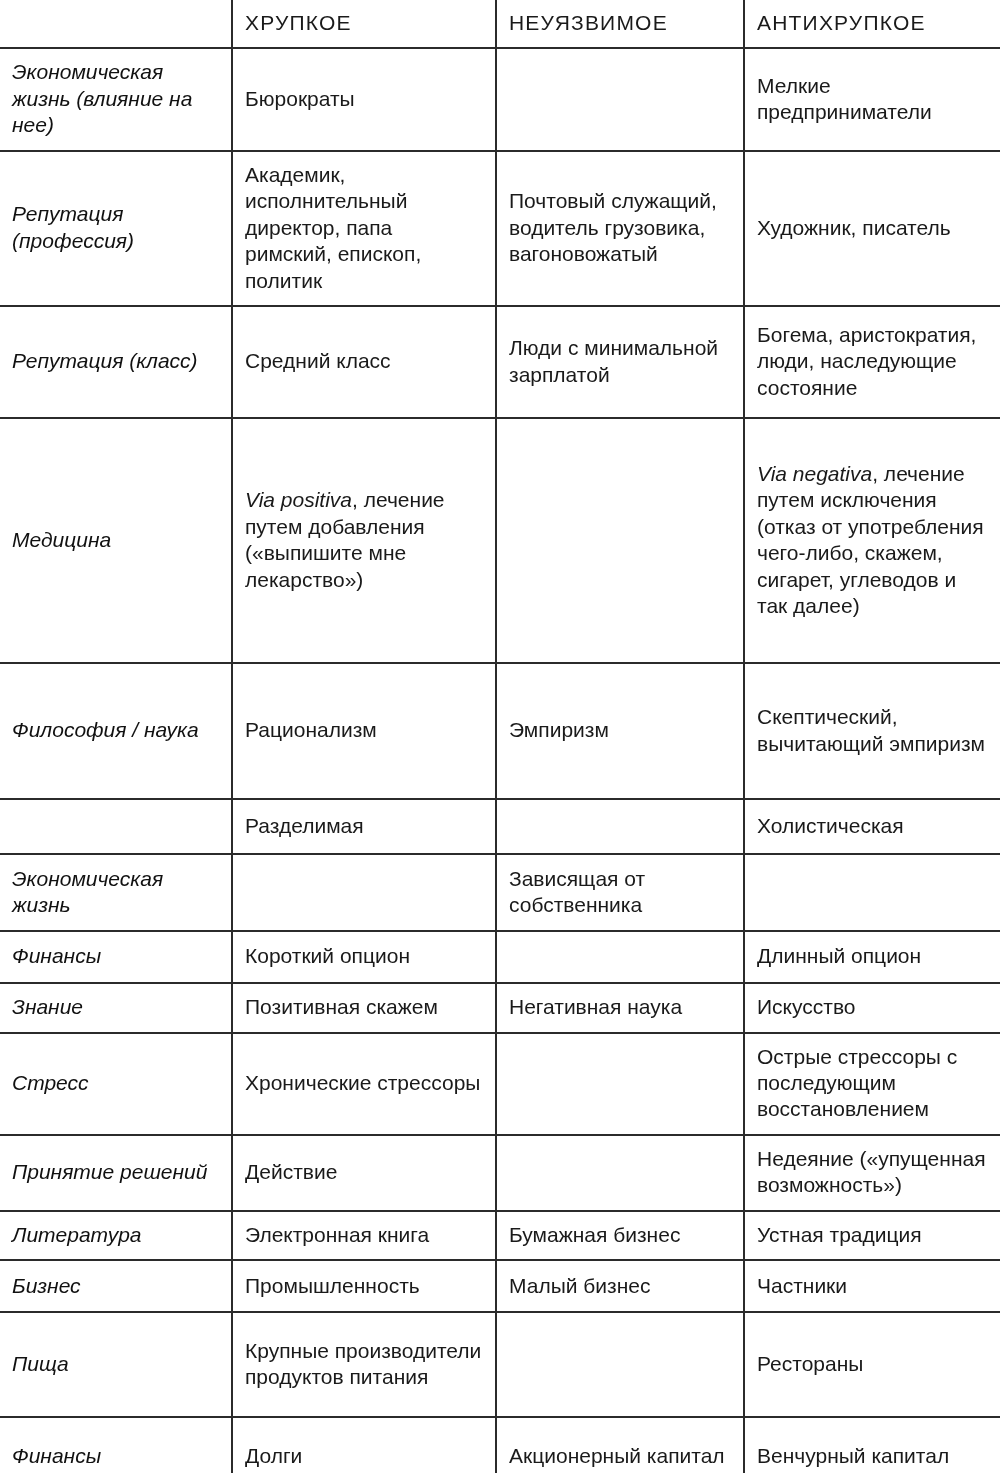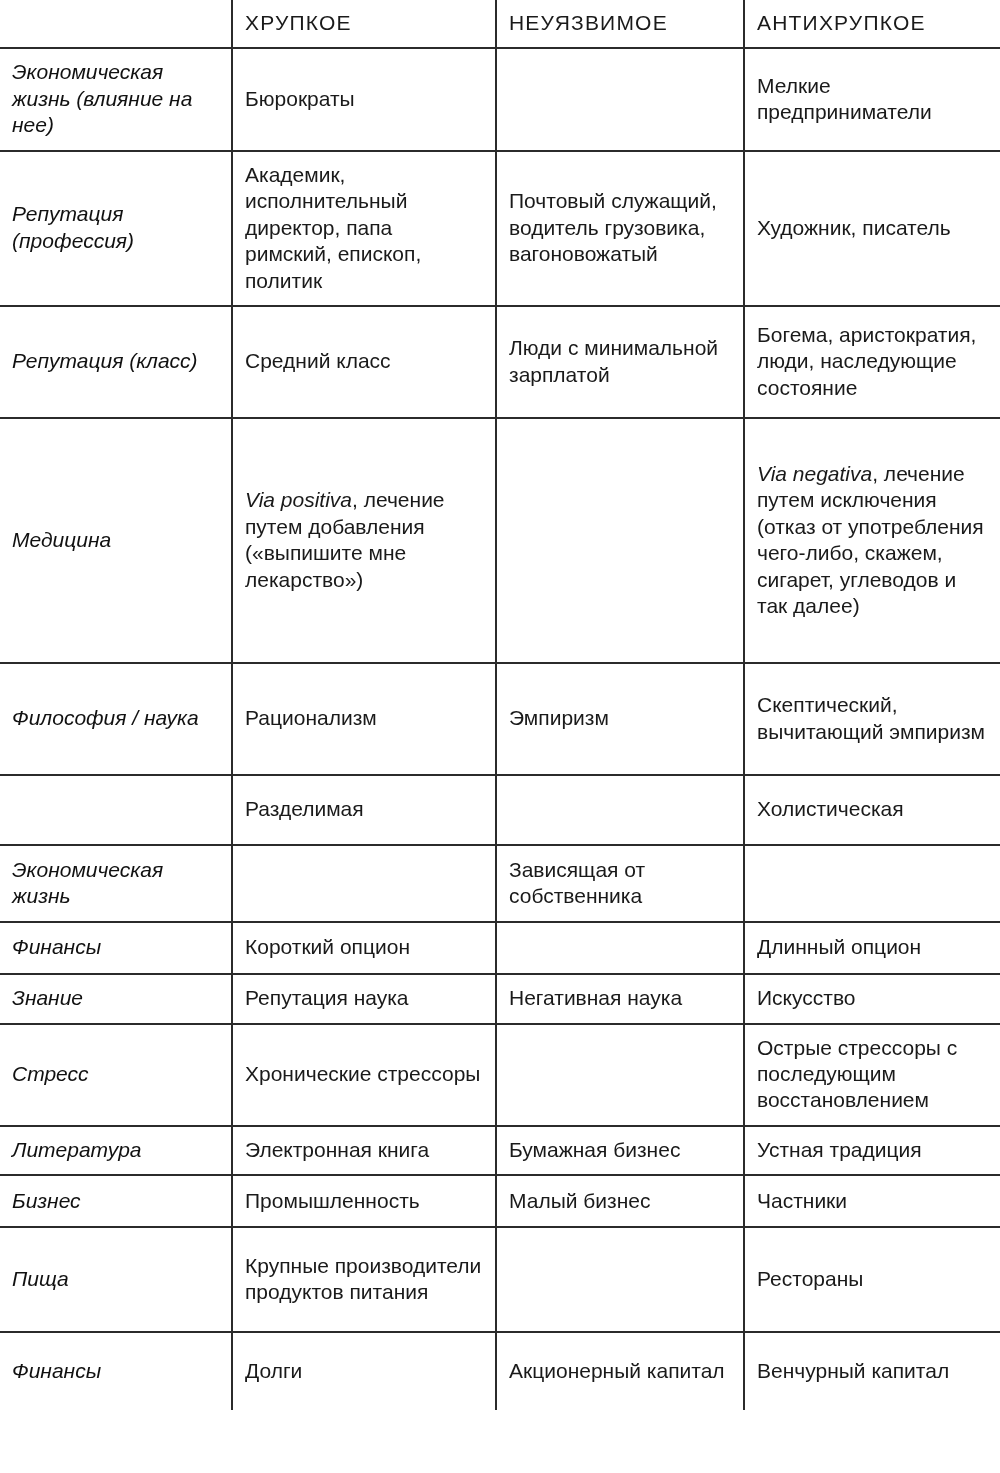--- a/index.html
+++ b/index.html
@@ -118,28 +118,28 @@
         <td class="cell">Богема, аристократия, люди, наследующие состояние</td>
       </tr>
 
       <tr style="height:245px">
         <td class="rowhead">Медицина</td>
         <td class="cell"><em>Via positiva</em><span>, лечение путем добавления («выпишите мне лекарство»)</span></td>
         <td class="cell"></td>
         <td class="cell"><em>Via negativa</em><span>, лечение путем исключения (отказ от употребления чего-либо, скажем, сигарет, углеводов и так далее)</span></td>
       </tr>
 
-      <tr style="height:112px">
+      <tr style="height:136px">
         <td class="rowhead">Философия / наука</td>
         <td class="cell">Рационализм</td>
         <td class="cell">Эмпиризм</td>
         <td class="cell">Скептический, вычитающий эмпиризм</td>
       </tr>
 
-      <tr style="height:70px">
+      <tr style="height:55px">
         <td class="rowhead"></td>
         <td class="cell">Разделимая</td>
         <td class="cell"></td>
         <td class="cell">Холистическая</td>
       </tr>
 
       <tr style="height:77px">
         <td class="rowhead">Экономическая жизнь</td>
         <td class="cell"></td>
         <td class="cell">Зависящая от собственника</td>
@@ -148,32 +148,38 @@
 
       <tr style="height:52px">
         <td class="rowhead">Финансы</td>
         <td class="cell">Короткий опцион</td>
         <td class="cell"></td>
         <td class="cell">Длинный опцион</td>
       </tr>
 
       <tr style="height:44px">
         <td class="rowhead">Знание</td>
-        <td class="cell">Репутация наука</td>
+        <td class="cell">Позитивная скажем</td>
         <td class="cell">Негативная наука</td>
         <td class="cell">Искусство</td>
       </tr>
 
       <tr style="height:95px">
         <td class="rowhead">Стресс</td>
         <td class="cell">Хронические стрессоры</td>
         <td class="cell"></td>
         <td class="cell">Острые стрессоры с последующим восстановлением</td>
       </tr>
 
+      <tr style="height:72px">
+        <td class="rowhead">Принятие решений</td>
+        <td class="cell">Действие</td>
+        <td class="cell"></td>
+        <td class="cell">Недеяние («упущенная возможность»)</td>
+      </tr>
 
       <tr style="height:36px">
         <td class="rowhead">Литература</td>
         <td class="cell">Электронная книга</td>
         <td class="cell">Бумажная бизнес</td>
         <td class="cell">Устная традиция</td>
       </tr>
 
       <tr style="height:52px">
         <td class="rowhead">Бизнес</td>

